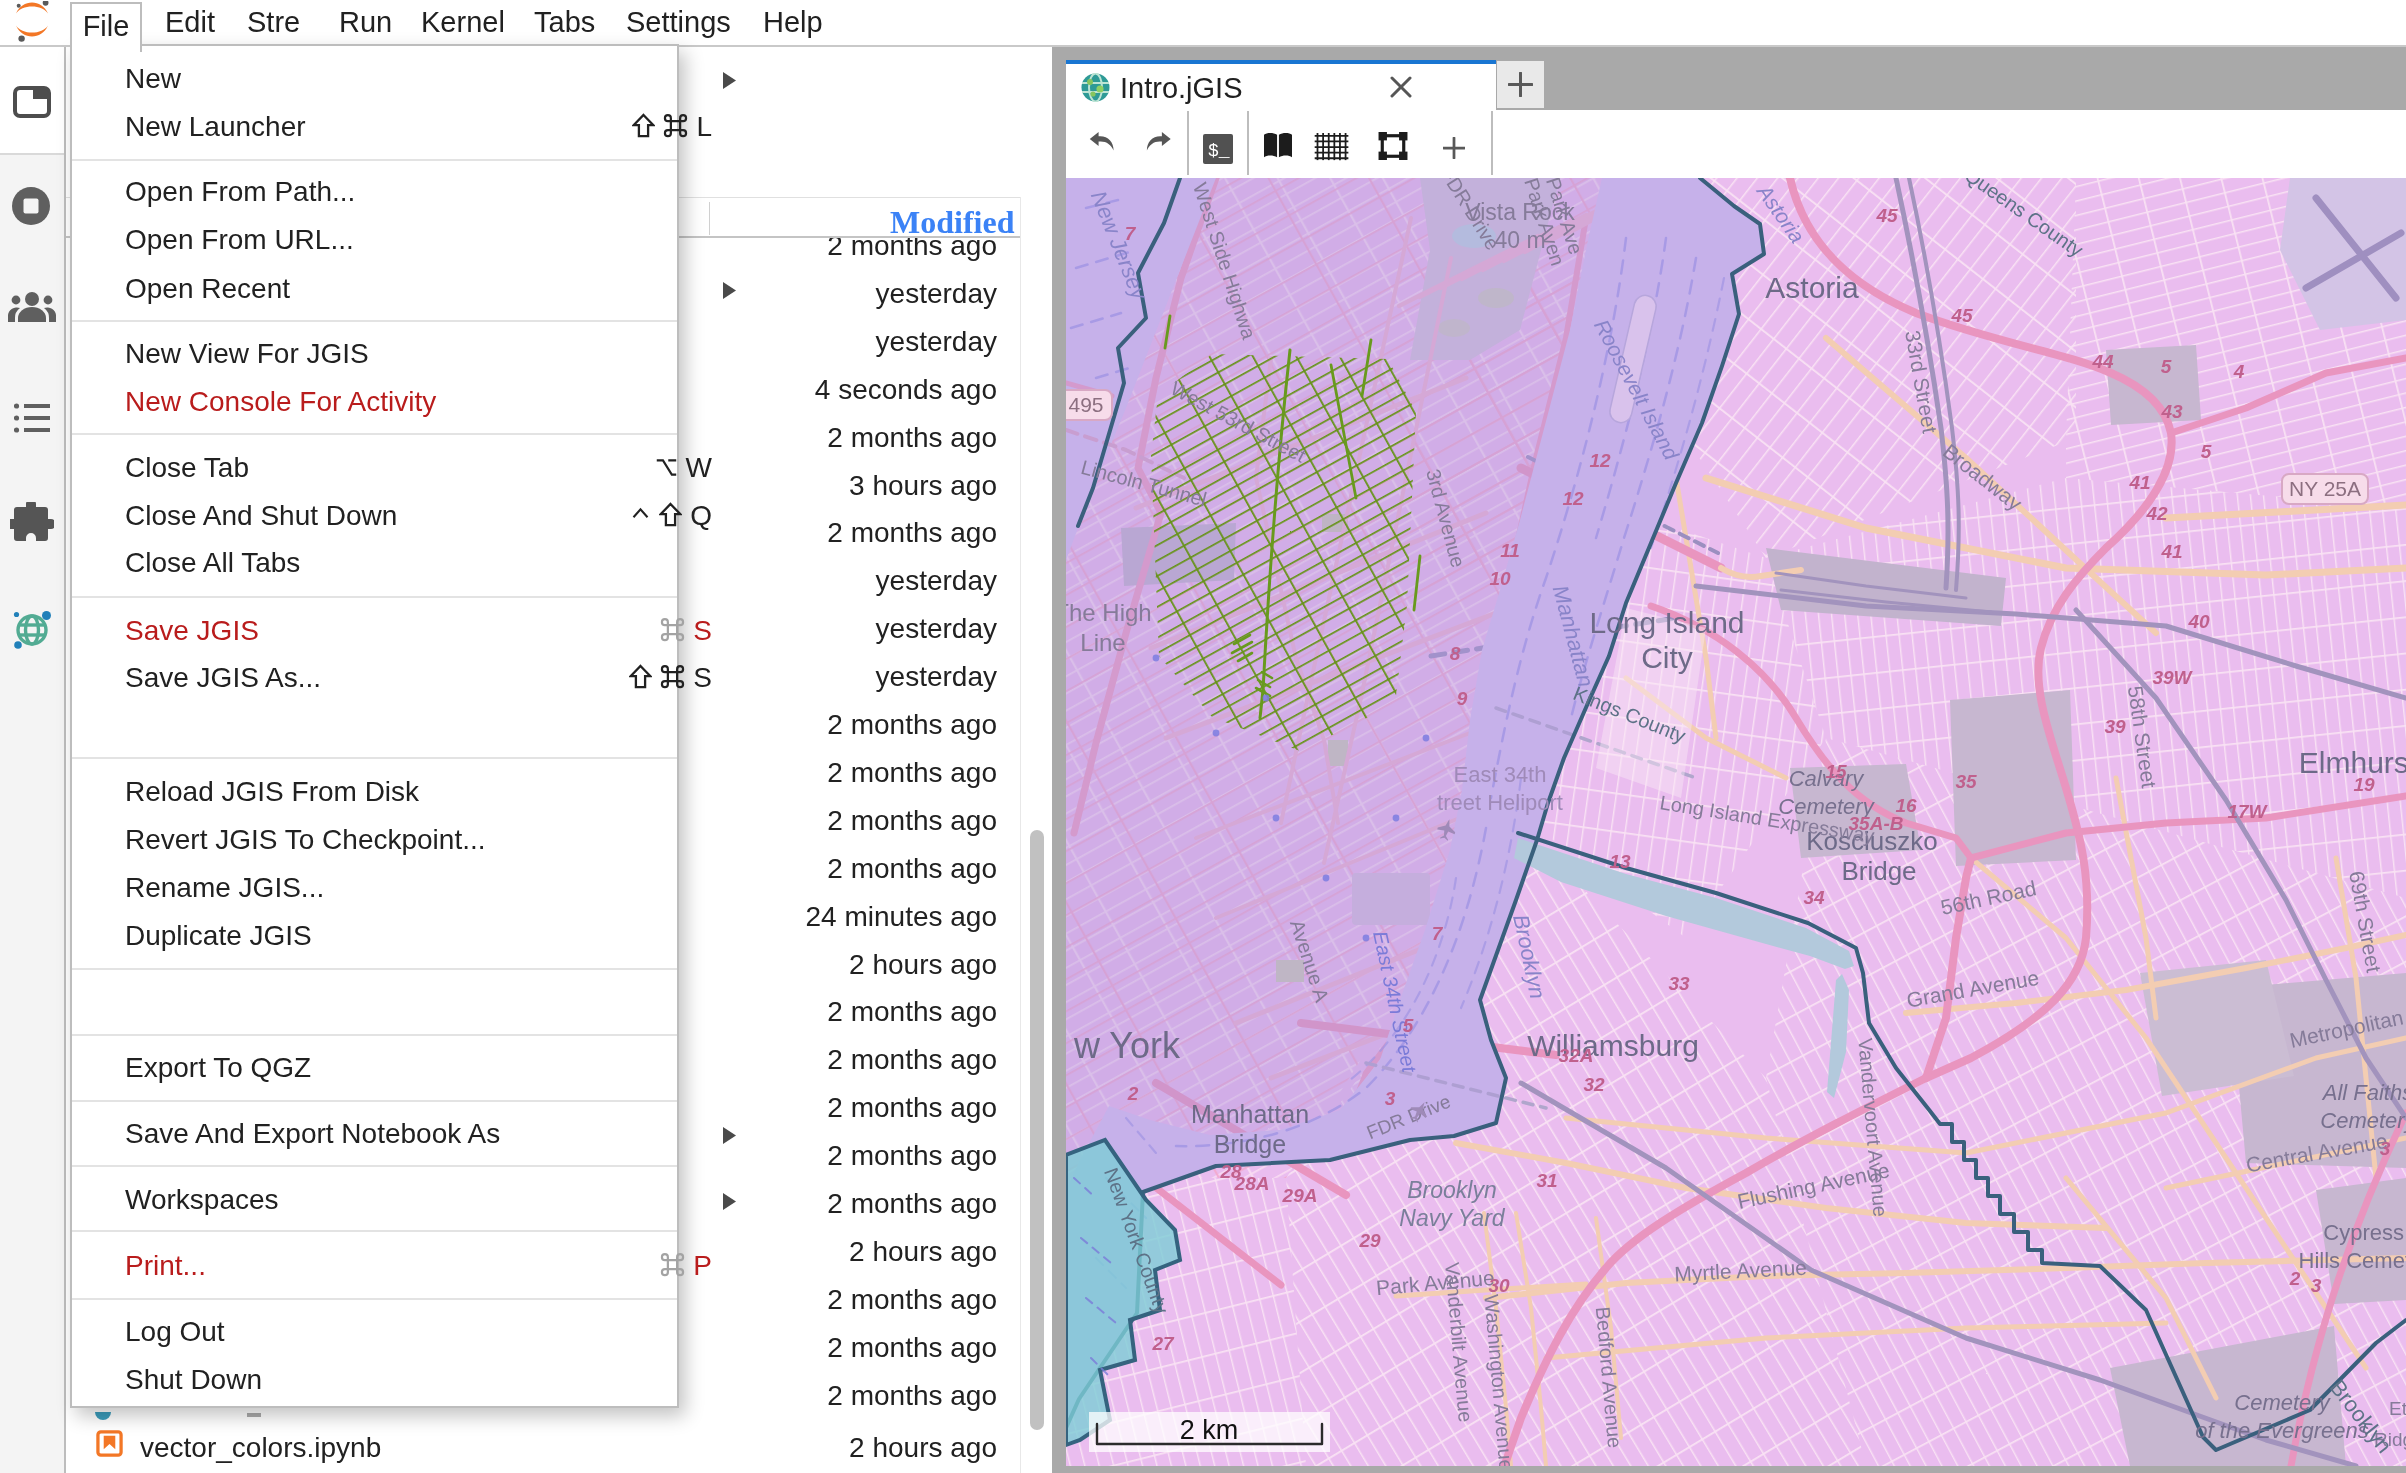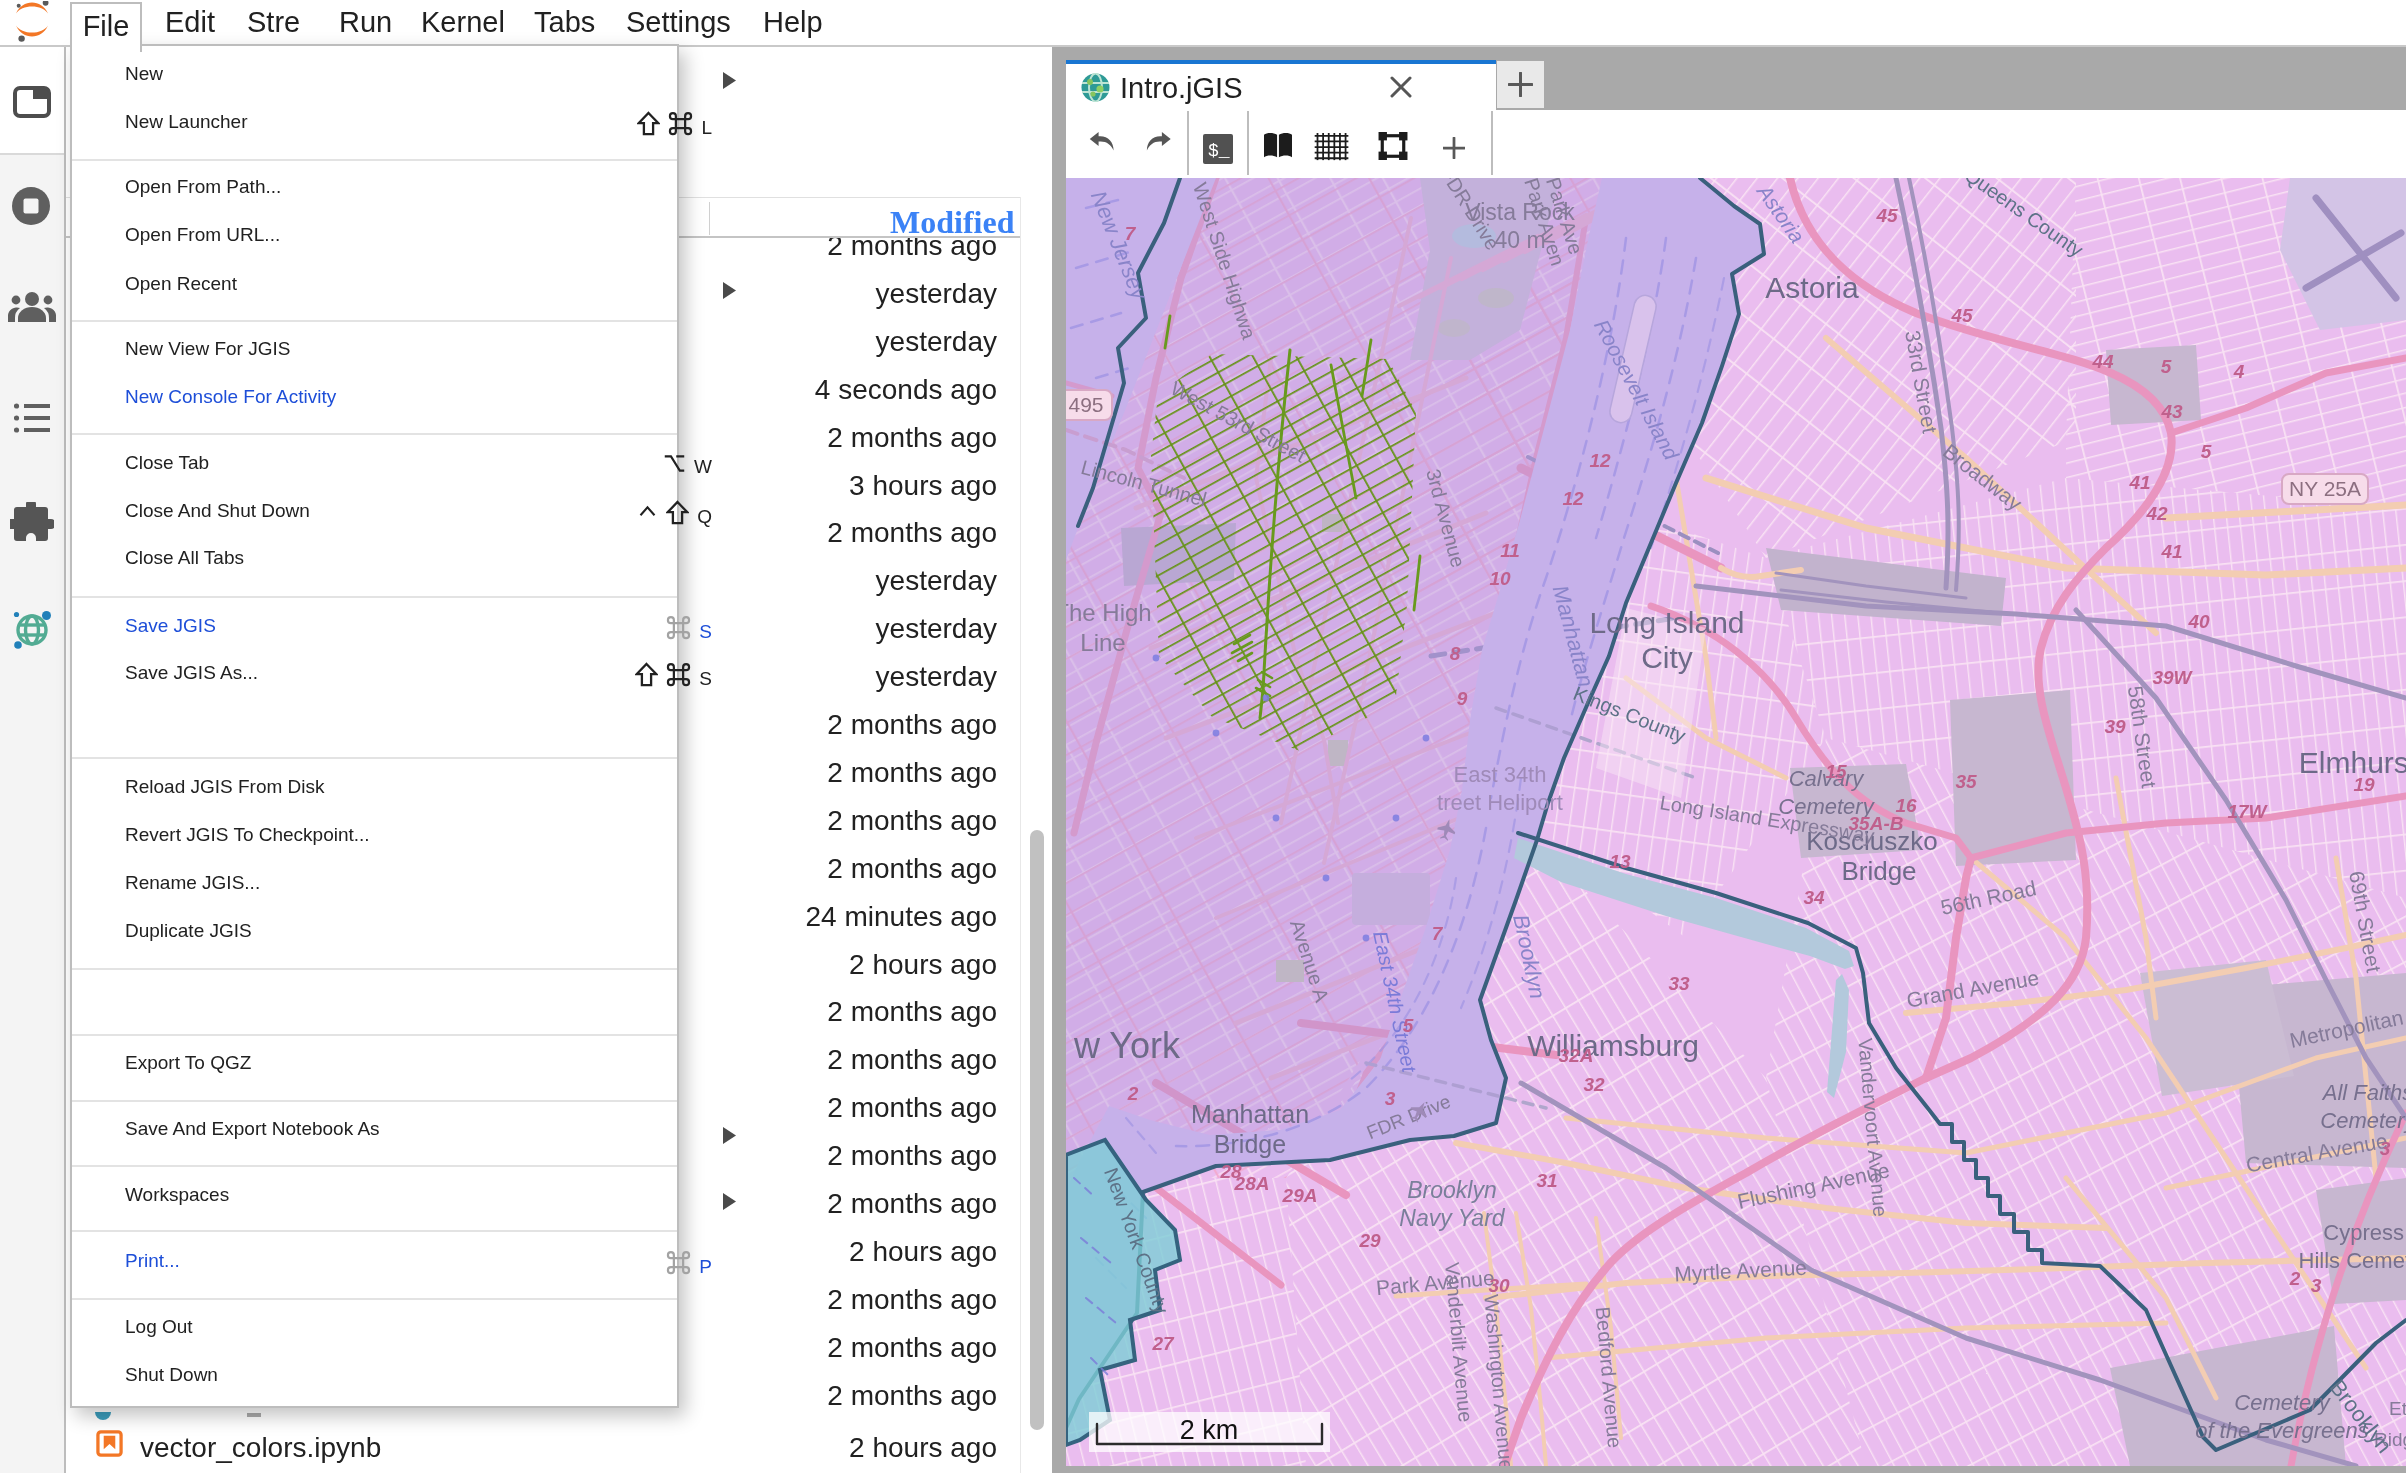--- a/index.html
+++ b/index.html
@@ -35,24 +35,24 @@
   #tab1 { position:absolute; left:0px; top:13px; width:430px; height:50px; background:#fff;
     border-top:4px solid #1976d2; }
   #tab1 .label { position:absolute; left:54px; top:8px; font-size:29px; color:#212121; }
   #tabplus { position:absolute; left:431px; top:14px; width:47px; height:47px; background:#e9e9e9; }
   #toolbar { position:absolute; left:0px; top:63px; width:1340px; height:68px; background:#fff; }
   .tsep { position:absolute; top:1px; width:2px; height:64px; background:#bdbdbd; }
   #mapwrap { position:absolute; left:0px; top:131px; width:1340px; height:1288px; overflow:hidden; }
   
   #dropdown { position:absolute; left:70px; top:44px; width:609px; height:1364px; background:#fff;
     border:2px solid #bdbdbd; box-shadow:6px 8px 18px rgba(0,0,0,0.24); z-index:31; }
-  .ditem { position:absolute; left:0; width:685px; height:48px; font-size:19px; color:#212121; }
+  .ditem { position:absolute; left:0; width:685px; height:48px; font-size:28px; color:#212121; }
   .ditem .lab { position:absolute; left:53px; top:7px; }
   .ditem .sc { position:absolute; right:45px; top:7px; }
-  .ditem.dis { color:#1d4ed8; }
+  .ditem.dis { color:#b91c1c; }
   .dsep { position:absolute; left:0; width:605px; height:0; border-top:2px solid #e3e3e3; }
   .darrow { position:absolute; right:20px; top:15px; }
 </style>
 </head>
 <body>
 
 <div id="menubar">
   <svg class="abs" style="left:14px;top:1px" width="36" height="42" viewBox="0 0 36 42">
     <path d="M2 12.5 C5.5 5 11.5 1.5 18 1.5 C24.5 1.5 30.5 5 34 12.5 C31 7.8 24.8 5.4 18 5.4 C11.2 5.4 5 7.8 2 12.5 Z" fill="#f37726"></path>
     <path d="M2 24.5 C5.5 32 11.5 35.5 18 35.5 C24.5 35.5 30.5 32 34 24.5 C31 29.2 24.8 31.6 18 31.6 C11.2 31.6 5 29.2 2 24.5 Z" fill="#f37726"></path>

